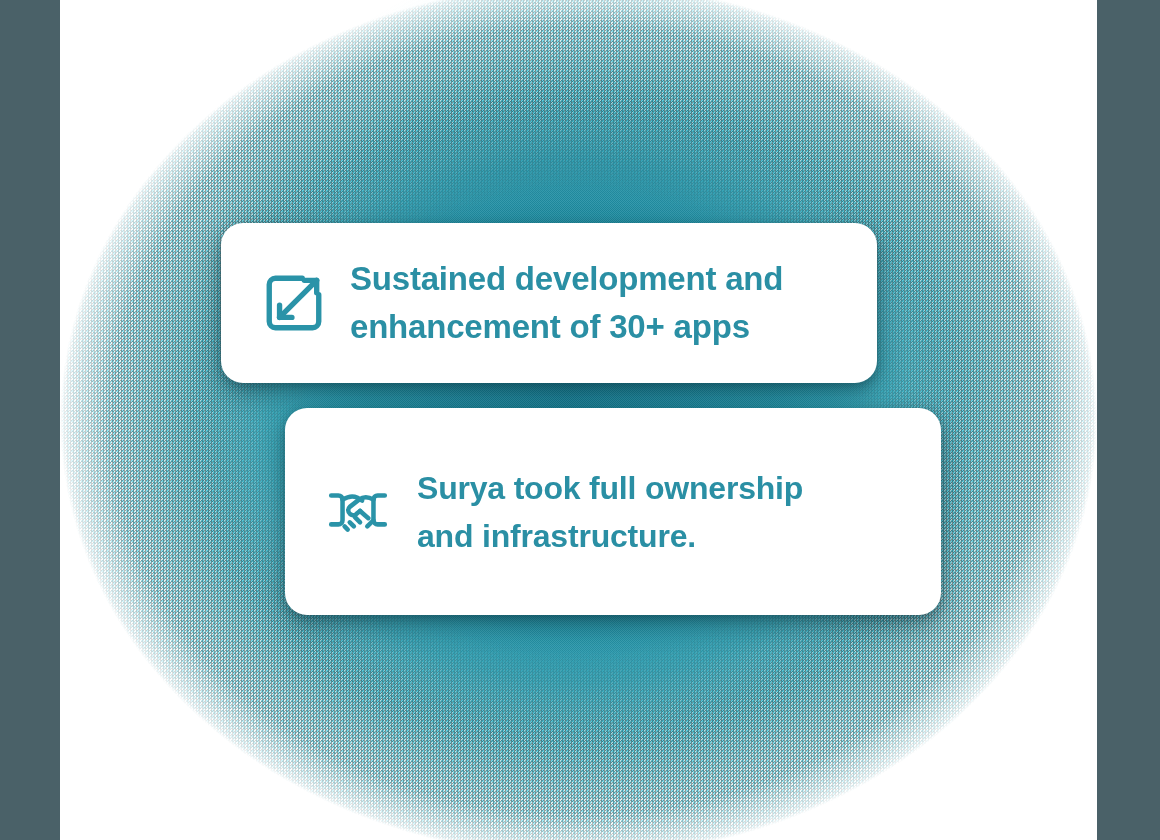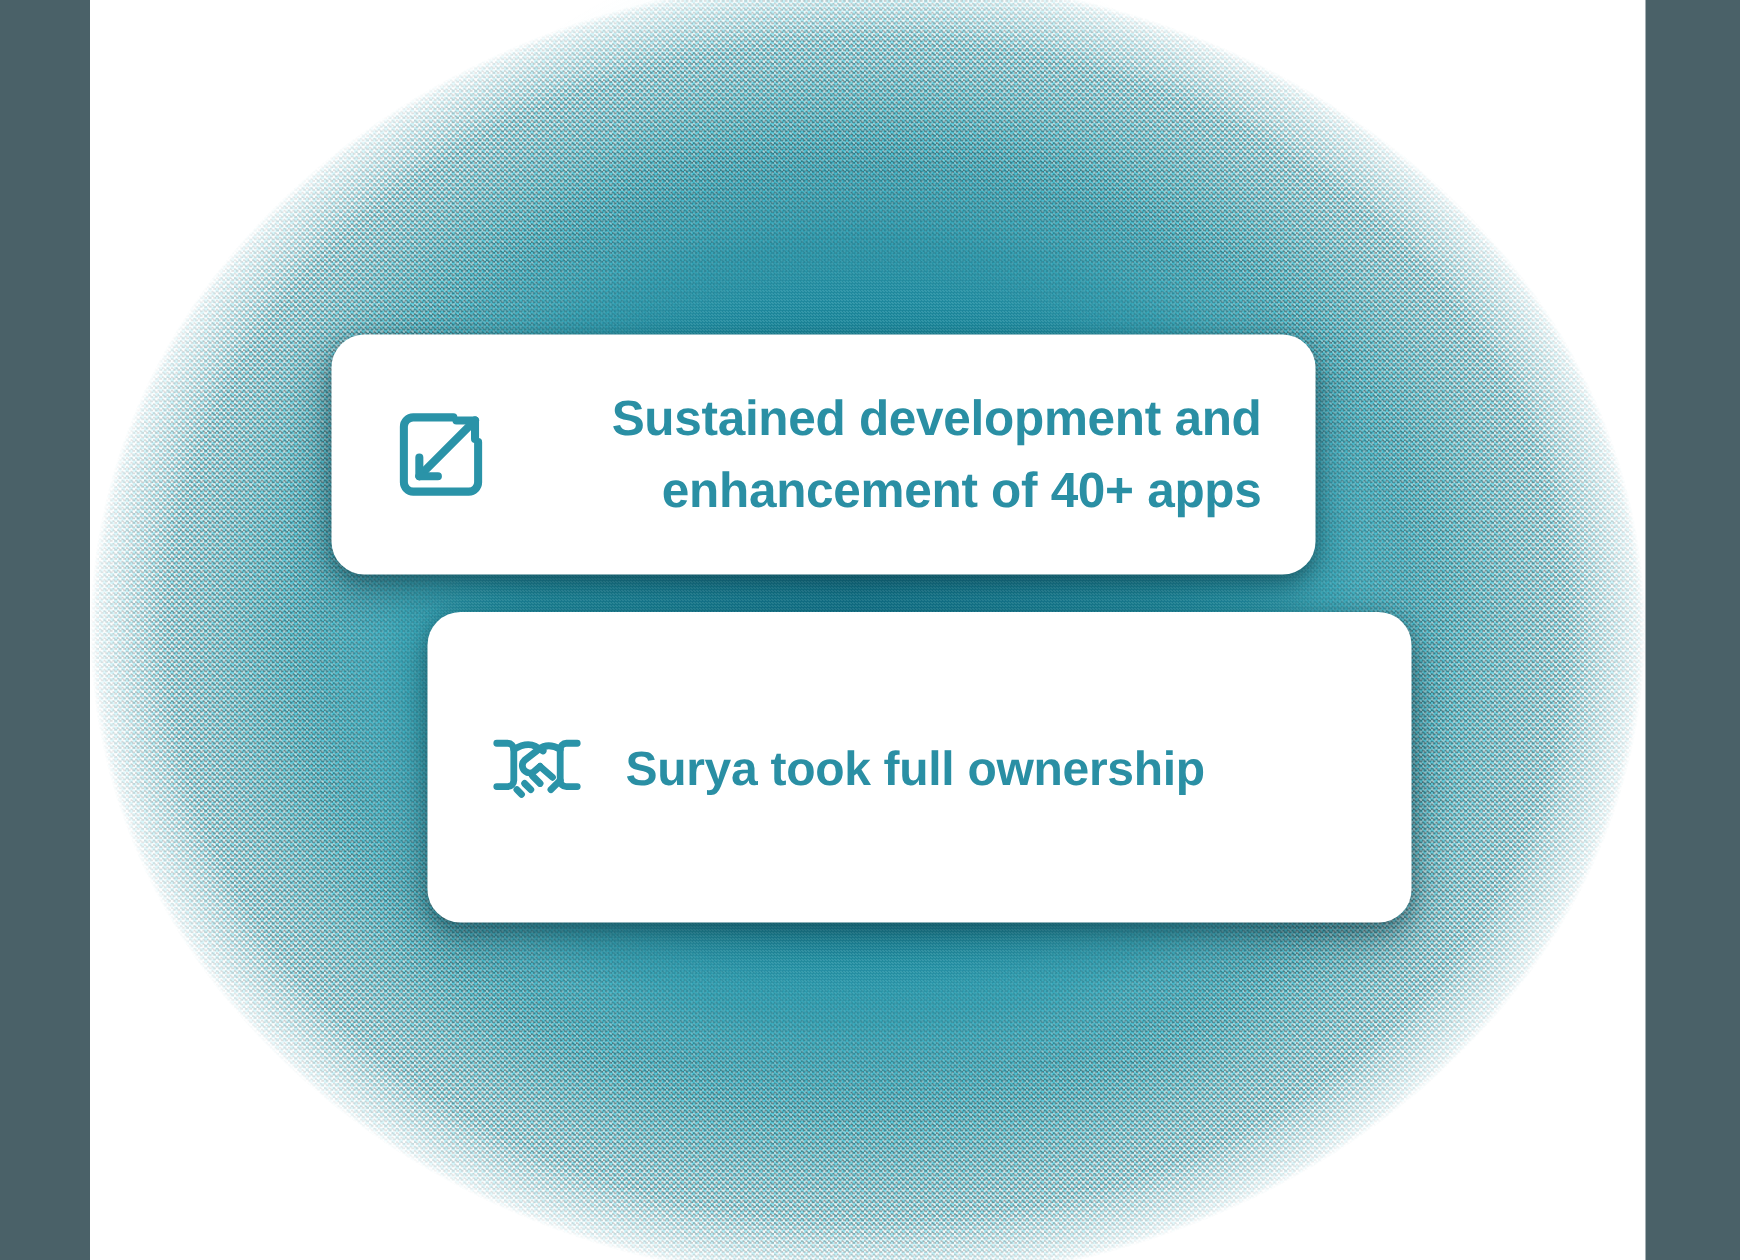--- a/index.html
+++ b/index.html
@@ -141,21 +141,20 @@
     box-shadow:
       0 10px 26px rgba(10, 46, 56, 0.45),
       0 3px 10px rgba(10, 46, 56, 0.30);
   }
   #card-1 {
     left: 221px;
     top: 223px;
     width: 656px;
     height: 160px;
     padding: 0 36px 0 40px;
-    text-align: right;
   }
   #card-2 {
     left: 285px;
     top: 408px;
     width: 656px;
     height: 207px;
     padding: 0 36px 0 40px;
   }
 
   .card-icon {
@@ -200,36 +199,37 @@
     <span class="card-icon">
       <svg viewBox="0 0 64 64" fill="none" xmlns="http://www.w3.org/2000/svg" stroke="currentColor" stroke-width="5.2" stroke-linecap="round" stroke-linejoin="round">
         <path d="M40 8 H14 a6 6 0 0 0 -6 6 V50 a6 6 0 0 0 6 6 H50 a6 6 0 0 0 6 -6 V24"></path>
         <path d="M18 46 L54 10"></path>
         <path d="M18 34 V46 H30"></path>
         <path d="M42 10 H54 V22"></path>
       </svg>
     </span>
     <span class="card-text">
       <span class="line">Sustained development and</span>
-      <span class="line">enhancement of 40+ apps</span>
+      <span class="line">enhancement of 30+ apps</span>
     </span>
   </div>
 
   <div class="card" id="card-2">
     <span class="card-icon">
       <svg viewBox="0 0 64 64" fill="none" xmlns="http://www.w3.org/2000/svg" stroke="currentColor" stroke-width="4.4" stroke-linecap="round" stroke-linejoin="round">
         <path d="M6 16 H13 a4 4 0 0 1 4 4 V40 a4 4 0 0 1 -4 4 H6"></path>
         <path d="M58 16 H51 a4 4 0 0 0 -4 4 V40 a4 4 0 0 0 4 4 H58"></path>
         <path d="M17 20 C22 17 27 16 31 18 L36 21"></path>
         <path d="M47 20 C42 17 37 17 33 20 L24 27 a4.6 4.6 0 0 0 0.3 7 4.6 4.6 0 0 0 6.3 -0.2 L34 31"></path>
         <path d="M34 31 L42 38"></path>
         <path d="M29 37 L34 42"></path>
         <path d="M24 42 L28 46"></path>
         <path d="M19 46 L22 49"></path>
         <path d="M47 40 L41 46"></path>
       </svg>
     </span>
     <span class="card-text">
       <span class="line">Surya took full ownership</span>
+      <span class="line">and infrastructure.</span>
     </span>
   </div>
 
 </div>
 
 </body></html>

